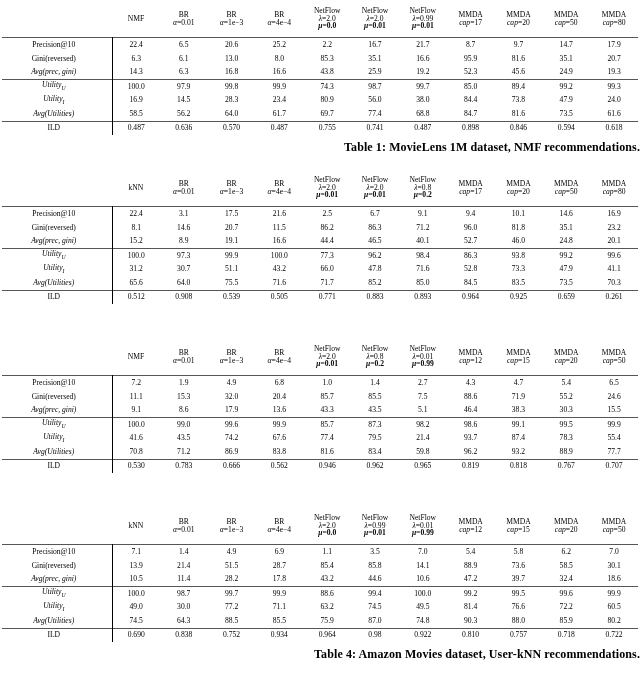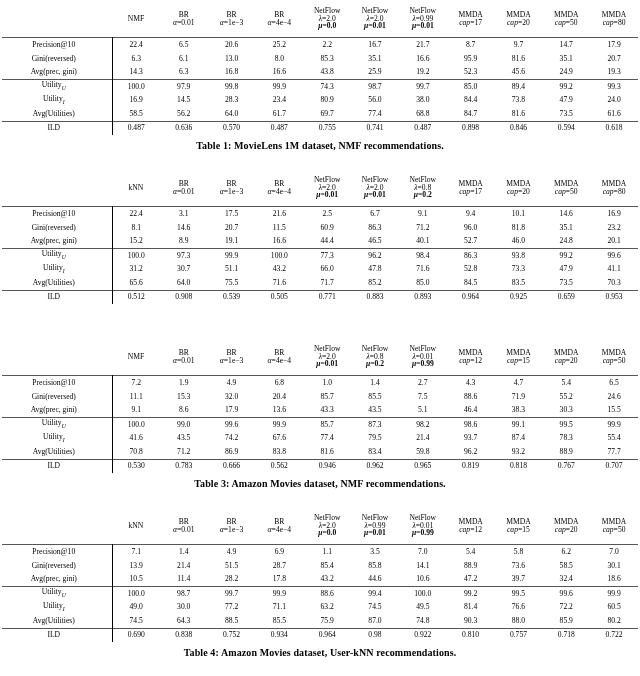--- a/index.html
+++ b/index.html
@@ -67,29 +67,29 @@
   
   .vrule { border-right: 0.9px solid #000; }
 
   
   tr.hrule-top > td, tr.hrule-top > th { border-top: 1.4px solid #555; }
   tr.thick-top > td { border-top: 1.1px solid #555; }
   tr.thin-top > td { border-top: 0.7px solid #555; }
 
   .databody td { height: 13.6px; }
   .b { font-weight: bold; font-family: Liberation Serif, serif; }
-  .it { }
+  .it { font-style: italic; }
   .sub {
     font-size: 5.6px;
     vertical-align: sub;
     font-style: italic;
   }
   .caption {
-    text-align: center;
-    font-size: 10px;
+    text-align: right;
+    font-size: 12px;
     font-weight: bold;
     margin-top: 5px;
     letter-spacing: 0.1px;
   }
   .hdr-small { font-style: italic; }
 </style>
 </head>
 <body>
 
 <div class="page">
@@ -363,21 +363,21 @@
               <td class="cell">10.1</td>
               <td class="cell">14.6</td>
               <td class="cell">16.9</td>
             </tr>
             <tr class="">
               <td class="rowlabel vrule"><span>Gini(reversed)</span></td>
               <td class="cell">8.1</td>
               <td class="cell">14.6</td>
               <td class="cell">20.7</td>
               <td class="cell">11.5</td>
-              <td class="cell">60.9</td>
+              <td class="cell">86.2</td>
               <td class="cell">86.3</td>
               <td class="cell">71.2</td>
               <td class="cell b">96.0</td>
               <td class="cell">81.8</td>
               <td class="cell">35.1</td>
               <td class="cell">23.2</td>
             </tr>
             <tr class="">
               <td class="rowlabel vrule"><span class="it">Avg</span><span class="it">(prec, gini)</span></td>
               <td class="cell">15.2</td>
@@ -439,21 +439,21 @@
               <td class="cell">0.512</td>
               <td class="cell">0.908</td>
               <td class="cell">0.539</td>
               <td class="cell">0.505</td>
               <td class="cell">0.771</td>
               <td class="cell">0.883</td>
               <td class="cell">0.893</td>
               <td class="cell b">0.964</td>
               <td class="cell">0.925</td>
               <td class="cell">0.659</td>
-              <td class="cell">0.953</td>
+              <td class="cell">0.261</td>
             </tr>
           </tbody>
         </table>
       </div>
       <div class="table-block">
         <table class="data">
           <colgroup>
             <col class="rowlabelcol" style="width:110px">
             <col class="datacol">
             <col class="datacol">
@@ -621,21 +621,20 @@
               <td class="cell">0.946</td>
               <td class="cell">0.962</td>
               <td class="cell b">0.965</td>
               <td class="cell">0.819</td>
               <td class="cell">0.818</td>
               <td class="cell">0.767</td>
               <td class="cell">0.707</td>
             </tr>
           </tbody>
         </table>
-        <div class="caption">Table 3: Amazon Movies dataset, NMF recommendations.</div>
       </div>
       <div class="table-block last">
         <table class="data">
           <colgroup>
             <col class="rowlabelcol" style="width:110px">
             <col class="datacol">
             <col class="datacol">
             <col class="datacol">
             <col class="datacol">
             <col class="datacol">

